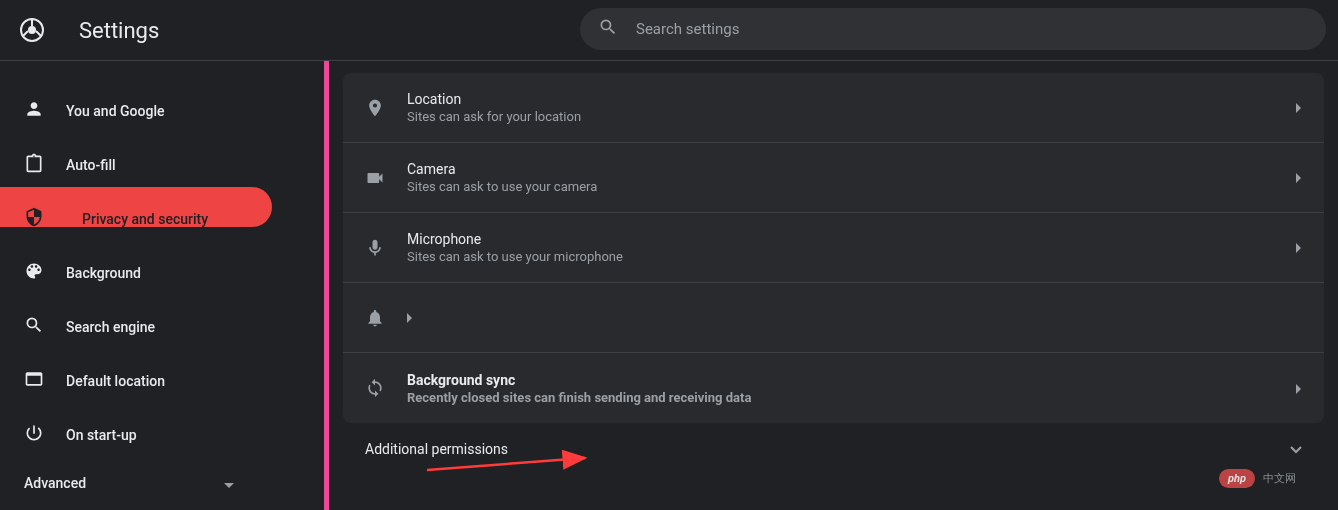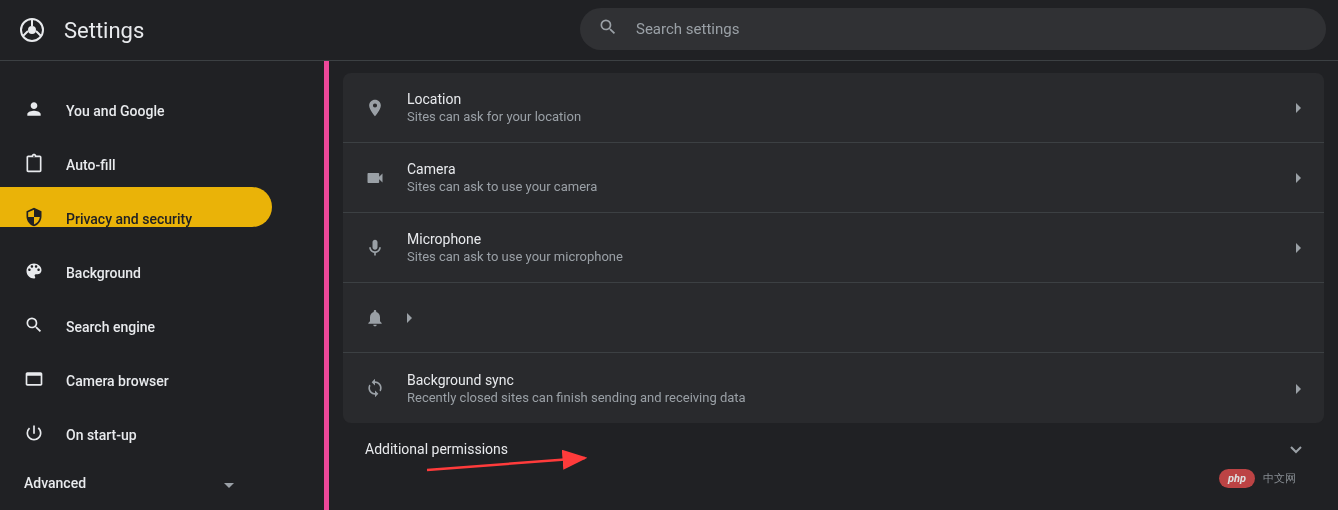--- a/index.html
+++ b/index.html
@@ -15,20 +15,21 @@
       height: 510px;
       overflow: hidden;
       position: relative;
     }
     .header {
       height: 61px;
       display: flex;
       align-items: center;
       padding: 8px 20px;
       border-bottom: 1px solid #3c4043;
+      gap: 15px;
     }
     .chrome-logo {
       width: 24px;
       height: 24px;
       margin-right: 20px;
       display: flex;
       align-items: center;
       justify-content: center;
     }
     .page-title {
@@ -79,22 +80,23 @@
       display: flex;
       align-items: flex-end;
       padding: 0 24px;
       cursor: pointer;
       margin-bottom: 14px;
       border-top-right-radius: 22px;
       border-bottom-right-radius: 22px;
       width: 272px;
     }
     .sidebar-item.active {
-      background: #eab308;
+      background: #ef4444;
       color: #202124;
+      gap: 16px;
     }
     .sidebar-item.active .sidebar-label {
       color: #202124;
       font-weight: 500;
     }
     .sidebar-item.active svg {
       fill: #202124;
     }
     .sidebar-icon {
       width: 20px;
@@ -149,20 +151,21 @@
     .perm-row {
       display: flex;
       align-items: center;
       padding: 14px 22px;
       border-bottom: 1px solid #3c4043;
       cursor: pointer;
       min-height: 70px;
     }
     .perm-row:last-child {
       border-bottom: none;
+      font-weight: bold;
     }
     .perm-icon {
       width: 20px;
       height: 20px;
       margin-right: 22px;
       display: flex;
       align-items: center;
       justify-content: center;
     }
     .perm-icon svg {
@@ -302,21 +305,21 @@
       </span>
       <span class="sidebar-label">Search engine</span>
     </div>
 
     <div class="sidebar-item">
       <span class="sidebar-icon">
         <svg viewBox="0 0 24 24">
             <path d="M20 4H4c-1.1 0-2 .9-2 2v12c0 1.1.9 2 2 2h16c1.1 0 2-.9 2-2V6c0-1.1-.9-2-2-2zm0 14H4V8h16v10z"></path>
           </svg>
       </span>
-      <span class="sidebar-label">Camera browser</span>
+      <span class="sidebar-label">Default location</span>
     </div>
 
     <div class="sidebar-item">
       <span class="sidebar-icon">
         <svg viewBox="0 0 24 24">
             <path d="M13 3h-2v10h2V3zm4.83 2.17l-1.42 1.42A6.92 6.92 0 0 1 19 12c0 3.87-3.13 7-7 7s-7-3.13-7-7c0-2.09.92-3.96 2.37-5.24L5.94 5.35A8.93 8.93 0 0 0 3 12c0 4.97 4.03 9 9 9s9-4.03 9-9c0-2.74-1.23-5.18-3.17-6.83z"></path>
           </svg>
       </span>
       <span class="sidebar-label">On start-up</span>
     </div>

